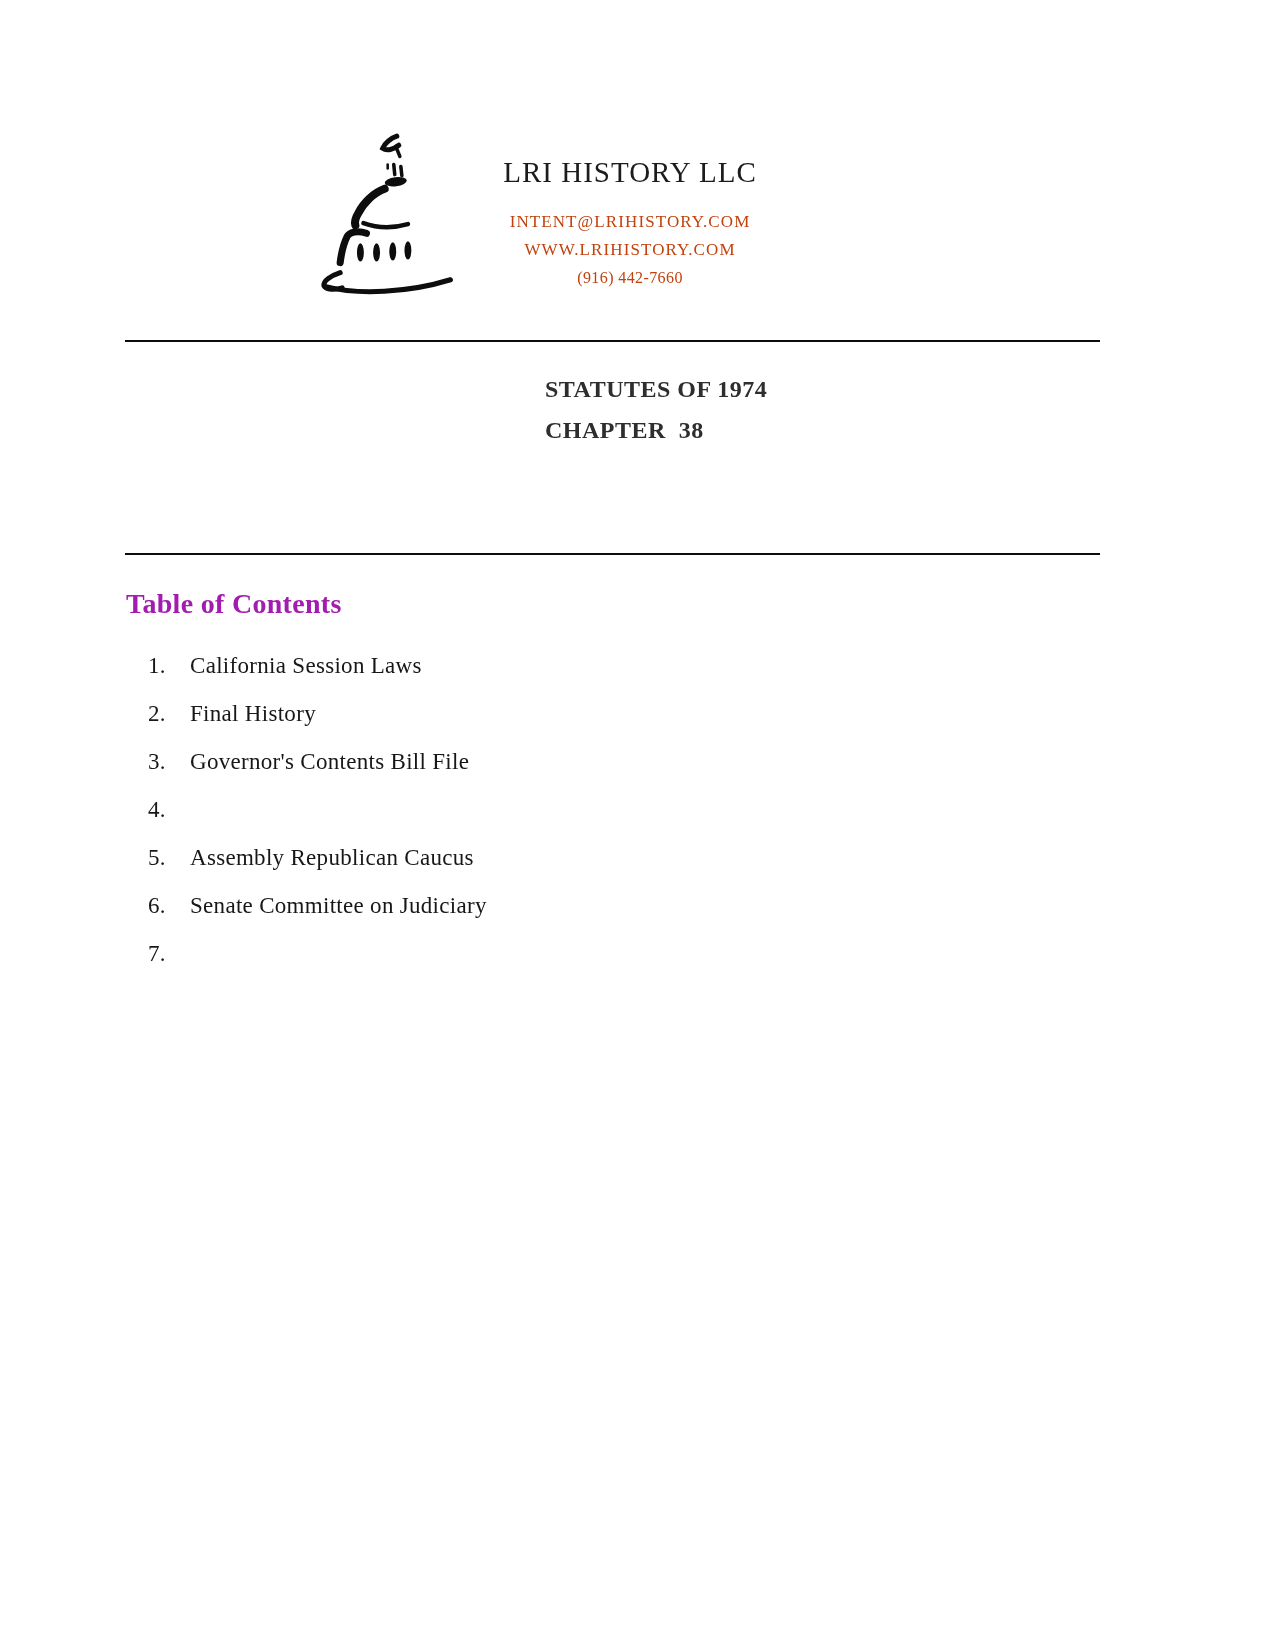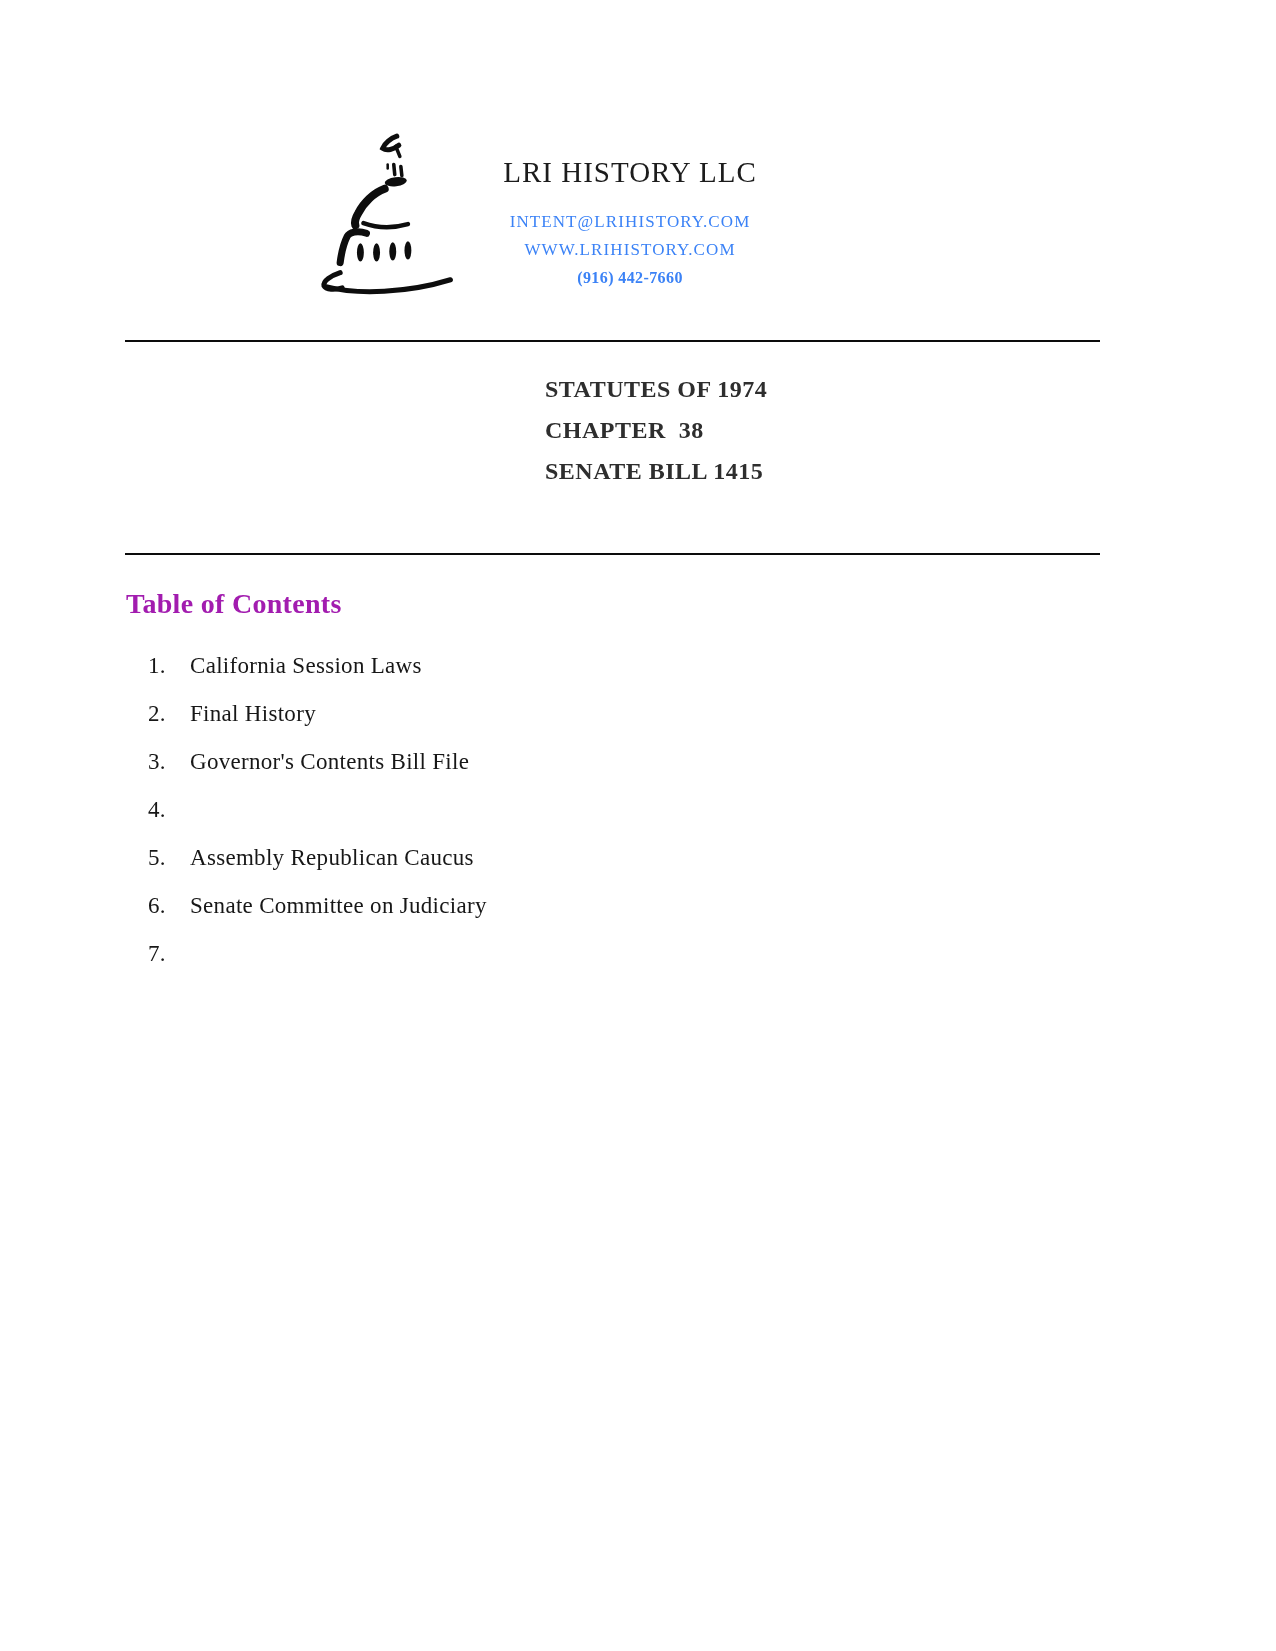--- a/index.html
+++ b/index.html
@@ -43,26 +43,26 @@
     letter-spacing: 1px;
     color: #1c1c1c;
     white-space: nowrap;
   }
   .contact-line {
     position: absolute;
     left: 0;
     width: 100%;
     font-size: 17px;
     letter-spacing: 1.1px;
-    color: #3b82f6;
+    color: #c2410c;
     white-space: nowrap;
   }
   .contact-email   { top: 212px; }
   .contact-website { top: 240px; }
-  .contact-phone   { top: 269px; font-size: 16px; letter-spacing: 0.4px; font-weight: bold; }
+  .contact-phone   { top: 269px; font-size: 16px; letter-spacing: 0.4px; }
 
   
   .rule {
     position: absolute;
     left: 125px;
     width: 975px;
     height: 2px;
     background: #0c0c0c;
   }
   .rule-top    { top: 340px; }
@@ -160,21 +160,20 @@
     <div class="contact-line contact-website">WWW.LRIHISTORY.COM</div>
     <div class="contact-line contact-phone">(916) 442-7660</div>
   </div>
 
   <div class="rule rule-top"></div>
   <div class="rule rule-bottom"></div>
 
   <div class="reference">
     <div class="ref-line">STATUTES OF 1974</div>
     <div class="ref-line">CHAPTER  38</div>
-    <div class="ref-line">SENATE BILL 1415</div>
   </div>
 
   <div class="toc-title">Table of Contents</div>
 
   <div class="toc-list">
     <div class="toc-item">
       <span class="toc-num">1.</span>
       <span class="toc-label">California Session Laws</span>
     </div>
     <div class="toc-item">

